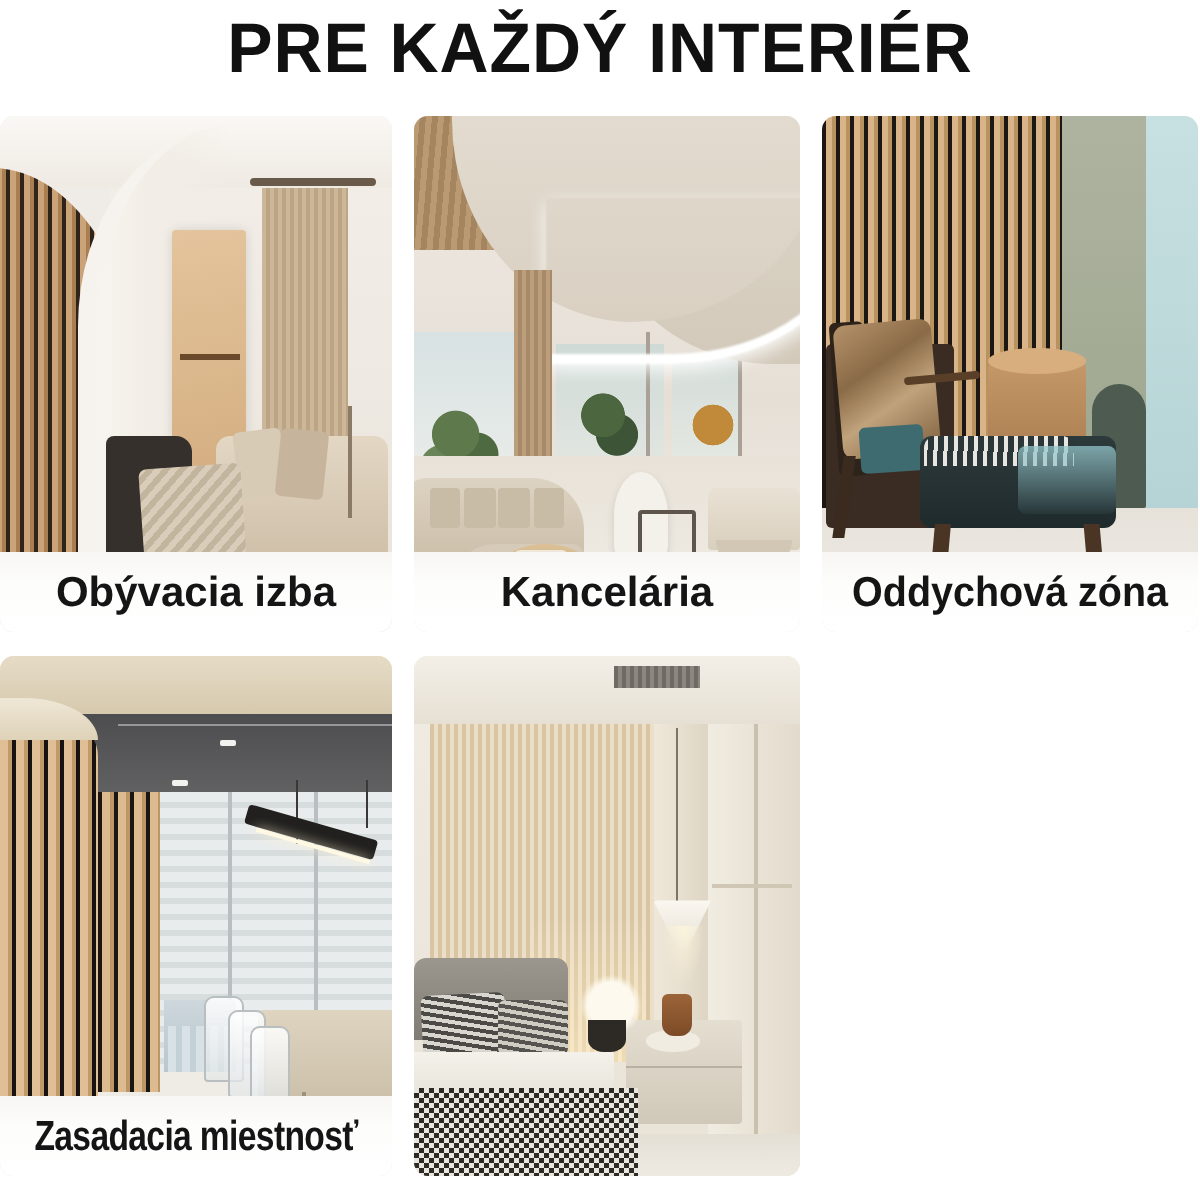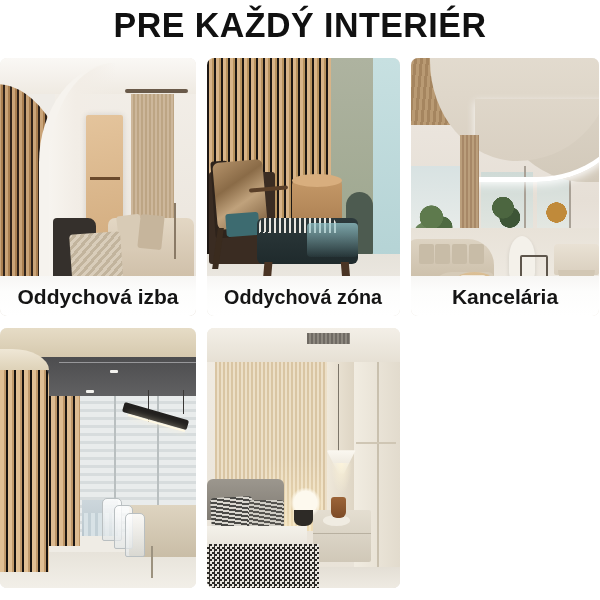--- a/index.html
+++ b/index.html
@@ -339,48 +339,21 @@
         <div class="c1-floor"></div>
         <div class="c1-sofa"></div>
         <div class="c1-pil1"></div>
         <div class="c1-pil2"></div>
         <div class="c1-chair"></div>
         <div class="c1-throw"></div>
         <div class="c1-leg"></div>
         <div class="c1-branch"></div>
       </div>
       <div class="label-band">
-        <span>Oddychová izba</span>
-      </div>
-    </div>
-
-    <div class="card">
-      <div class="scene">
-        <div class="c3-bg"></div>
-        <div class="c3-slats"></div>
-        <div class="c3-green"></div>
-        <div class="c3-teal"></div>
-        <div class="c3-floor"></div>
-        <div class="c3-pod"></div>
-        <div class="c3-drum"></div>
-        <div class="c3-drumtop"></div>
-        <div class="c3-chair"></div>
-        <div class="c3-cback"></div>
-        <div class="c3-throw"></div>
-        <div class="c3-pillow"></div>
-        <div class="c3-arm"></div>
-        <div class="c3-leg3"></div>
-        <div class="c3-ott"></div>
-        <div class="c3-ottstripe"></div>
-        <div class="c3-ottsheen"></div>
-        <div class="c3-leg1"></div>
-        <div class="c3-leg2"></div>
-      </div>
-      <div class="label-band tight">
-        <span>Oddychová zóna</span>
+        <span>Obývacia izba</span>
       </div>
     </div>
 
     <div class="card">
       <div class="scene">
         <div class="c2-bg"></div>
         <div class="c2-woodceil"></div>
         <div class="c2-glassL"></div>
         <div class="c2-glassM"></div>
         <div class="c2-glassR"></div>
@@ -407,20 +380,47 @@
         <div class="c2-table"></div>
         <div class="c2-tabletop"></div>
         <div class="c2-chair"></div>
         <div class="c2-chairfr"></div>
       </div>
       <div class="label-band">
         <span>Kancelária</span>
       </div>
     </div>
 
+    <div class="card">
+      <div class="scene">
+        <div class="c3-bg"></div>
+        <div class="c3-slats"></div>
+        <div class="c3-green"></div>
+        <div class="c3-teal"></div>
+        <div class="c3-floor"></div>
+        <div class="c3-pod"></div>
+        <div class="c3-drum"></div>
+        <div class="c3-drumtop"></div>
+        <div class="c3-chair"></div>
+        <div class="c3-cback"></div>
+        <div class="c3-throw"></div>
+        <div class="c3-pillow"></div>
+        <div class="c3-arm"></div>
+        <div class="c3-leg3"></div>
+        <div class="c3-ott"></div>
+        <div class="c3-ottstripe"></div>
+        <div class="c3-ottsheen"></div>
+        <div class="c3-leg1"></div>
+        <div class="c3-leg2"></div>
+      </div>
+      <div class="label-band tight">
+        <span>Oddychová zóna</span>
+      </div>
+    </div>
+
 
     <div class="card">
       <div class="scene">
         <div class="c5-bg"></div>
         <div class="c5-ceil"></div>
         <div class="c5-ceilline"></div>
         <div class="c5-spot" style="left:56%;top:16%"></div>
         <div class="c5-spot" style="left:44%;top:24%"></div>
         <div class="c5-spot" style="left:36%;top:31%"></div>
         <div class="c5-bulk"></div>
@@ -436,20 +436,23 @@
         <div class="c5-chair" style="left:58%;bottom:15%"></div>
         <div class="c5-chair" style="left:64%;bottom:12%"></div>
         <div class="c5-rod1"></div>
         <div class="c5-rod2"></div>
         <div class="c5-pend"></div>
         <div class="c5-pendglow"></div>
         <div class="c5-slatB"></div>
         <div class="c5-slatA"></div>
         <div class="c5-slatAedge"></div>
       </div>
+      <div class="label-band condensed">
+        <span>Zasadacia miestnosť</span>
+      </div>
     </div>
 
     <div class="card">
       <div class="scene">
         <div class="c6-bg"></div>
         <div class="c6-wardrobe"></div>
         <div class="c6-wline"></div>
         <div class="c6-wline2"></div>
         <div class="c6-pilR"></div>
         <div class="c6-slats"></div>

